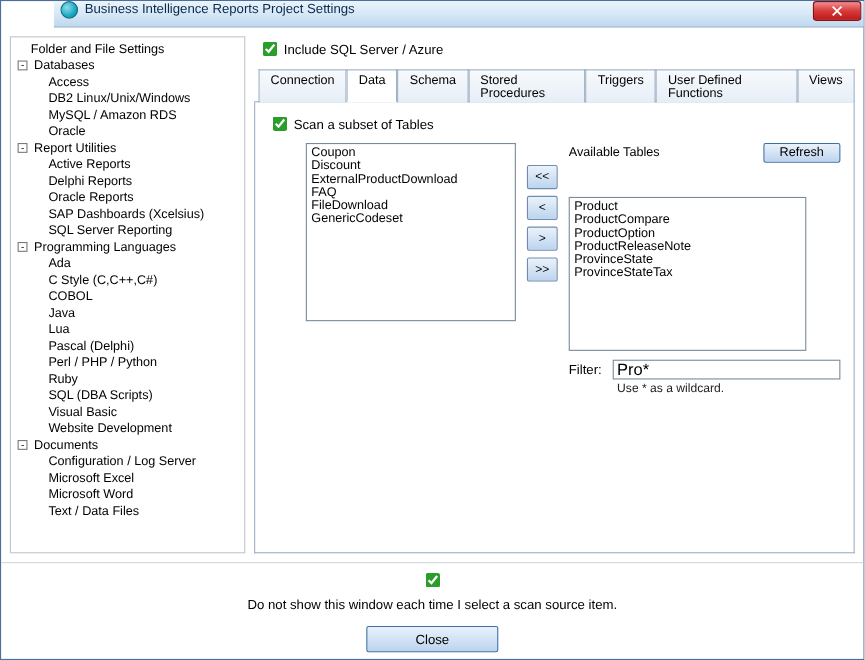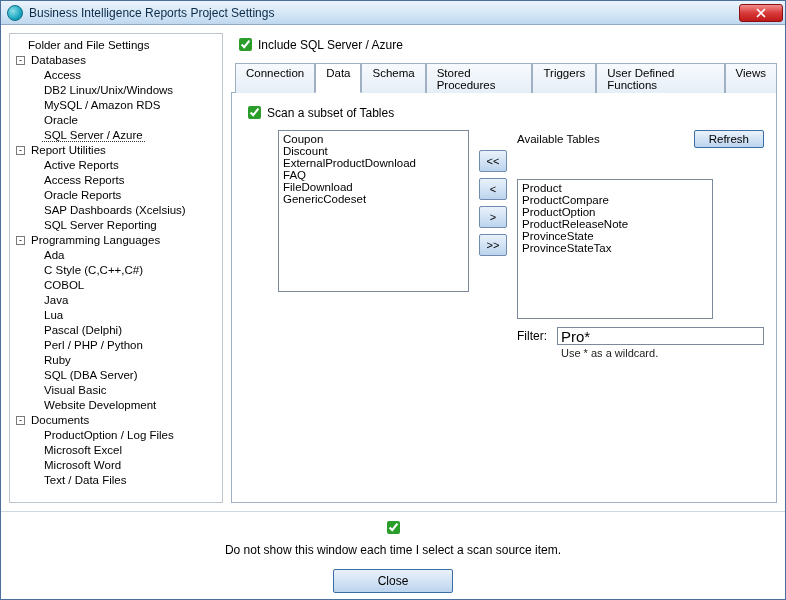--- a/index.html
+++ b/index.html
@@ -17,22 +17,23 @@
     border: 1px solid #4a6f9b;
     display: flex;
     flex-direction: column;
     background: #fff;
   }
   .titlebar {
     height: 24px;
     background: linear-gradient(to bottom, #eaf3fb 0%, #d7e8f7 50%, #bfd8ef 100%);
     border-bottom: 1px solid #8fa9c6;
     display: flex;
-    align-items: center;
+    align-items: flex-start;
     padding: 0 2px 0 6px;
+    margin-left: 48px;
   }
   .titlebar .icon {
     width: 16px; height: 16px;
     border-radius: 50%;
     background: radial-gradient(circle at 35% 35%, #8fdce8 0%, #1aa9c2 60%, #0b7c93 100%);
     border: 1px solid #0b6d82;
     margin-right: 6px;
     position: relative;
   }
   .titlebar .title {
@@ -167,21 +168,21 @@
   .avail-label { font-size: 11.5px; }
   .refresh-btn {
     background: linear-gradient(to bottom,#eaf2fb,#bcd4ee);
     border: 1px solid #3a6ea5;
     padding: 2px 14px;
     font-size: 11.5px;
     border-radius: 2px;
     cursor: default;
   }
   .right-list {
-    width: 196px; height: 140px; margin-top: 31px;
+    width: 216px; height: 140px; margin-top: 31px;
   }
   .filter-row {
     display: flex; align-items: center;
     margin-top: 8px;
   }
   .filter-row label { width: 40px; }
   .filter-row input[type=text] {
     flex: 1;
     border: 1px solid #7a8a9a;
     font-size: 15px;
@@ -235,44 +236,43 @@
   <div class="body">
     <div class="tree-panel">
       <div class="tree" id="tree">
           <ul>
             <li><span class="leaf-spacer"></span><span class="label">Folder and File Settings</span></li>
             <li><span class="toggle">-</span><span class="label">Databases</span><ul>
                 <li><span class="leaf-spacer"></span><span class="label">Access</span></li>
                 <li><span class="leaf-spacer"></span><span class="label">DB2 Linux/Unix/Windows</span></li>
                 <li><span class="leaf-spacer"></span><span class="label">MySQL / Amazon RDS</span></li>
                 <li><span class="leaf-spacer"></span><span class="label">Oracle</span></li>
-                <li><span class="leaf-spacer"></span><span class="label selected">SQL Server / Azure</span></li>
               </ul></li>
             <li><span class="toggle">-</span><span class="label">Report Utilities</span><ul>
                 <li><span class="leaf-spacer"></span><span class="label">Active Reports</span></li>
-                <li><span class="leaf-spacer"></span><span class="label">Access Reports</span></li>
+                <li><span class="leaf-spacer"></span><span class="label">Delphi Reports</span></li>
                 <li><span class="leaf-spacer"></span><span class="label">Oracle Reports</span></li>
                 <li><span class="leaf-spacer"></span><span class="label">SAP Dashboards (Xcelsius)</span></li>
                 <li><span class="leaf-spacer"></span><span class="label">SQL Server Reporting</span></li>
               </ul></li>
             <li><span class="toggle">-</span><span class="label">Programming Languages</span><ul>
                 <li><span class="leaf-spacer"></span><span class="label">Ada</span></li>
                 <li><span class="leaf-spacer"></span><span class="label">C Style (C,C++,C#)</span></li>
                 <li><span class="leaf-spacer"></span><span class="label">COBOL</span></li>
                 <li><span class="leaf-spacer"></span><span class="label">Java</span></li>
                 <li><span class="leaf-spacer"></span><span class="label">Lua</span></li>
                 <li><span class="leaf-spacer"></span><span class="label">Pascal (Delphi)</span></li>
                 <li><span class="leaf-spacer"></span><span class="label">Perl / PHP / Python</span></li>
                 <li><span class="leaf-spacer"></span><span class="label">Ruby</span></li>
-                <li><span class="leaf-spacer"></span><span class="label">SQL (DBA Server)</span></li>
+                <li><span class="leaf-spacer"></span><span class="label">SQL (DBA Scripts)</span></li>
                 <li><span class="leaf-spacer"></span><span class="label">Visual Basic</span></li>
                 <li><span class="leaf-spacer"></span><span class="label">Website Development</span></li>
               </ul></li>
             <li><span class="toggle">-</span><span class="label">Documents</span><ul>
-                <li><span class="leaf-spacer"></span><span class="label">ProductOption / Log Files</span></li>
+                <li><span class="leaf-spacer"></span><span class="label">Configuration / Log Server</span></li>
                 <li><span class="leaf-spacer"></span><span class="label">Microsoft Excel</span></li>
                 <li><span class="leaf-spacer"></span><span class="label">Microsoft Word</span></li>
                 <li><span class="leaf-spacer"></span><span class="label">Text / Data Files</span></li>
               </ul></li>
           </ul>
         </div>
     </div>
 
     <div class="content">
       <div class="include-row">

